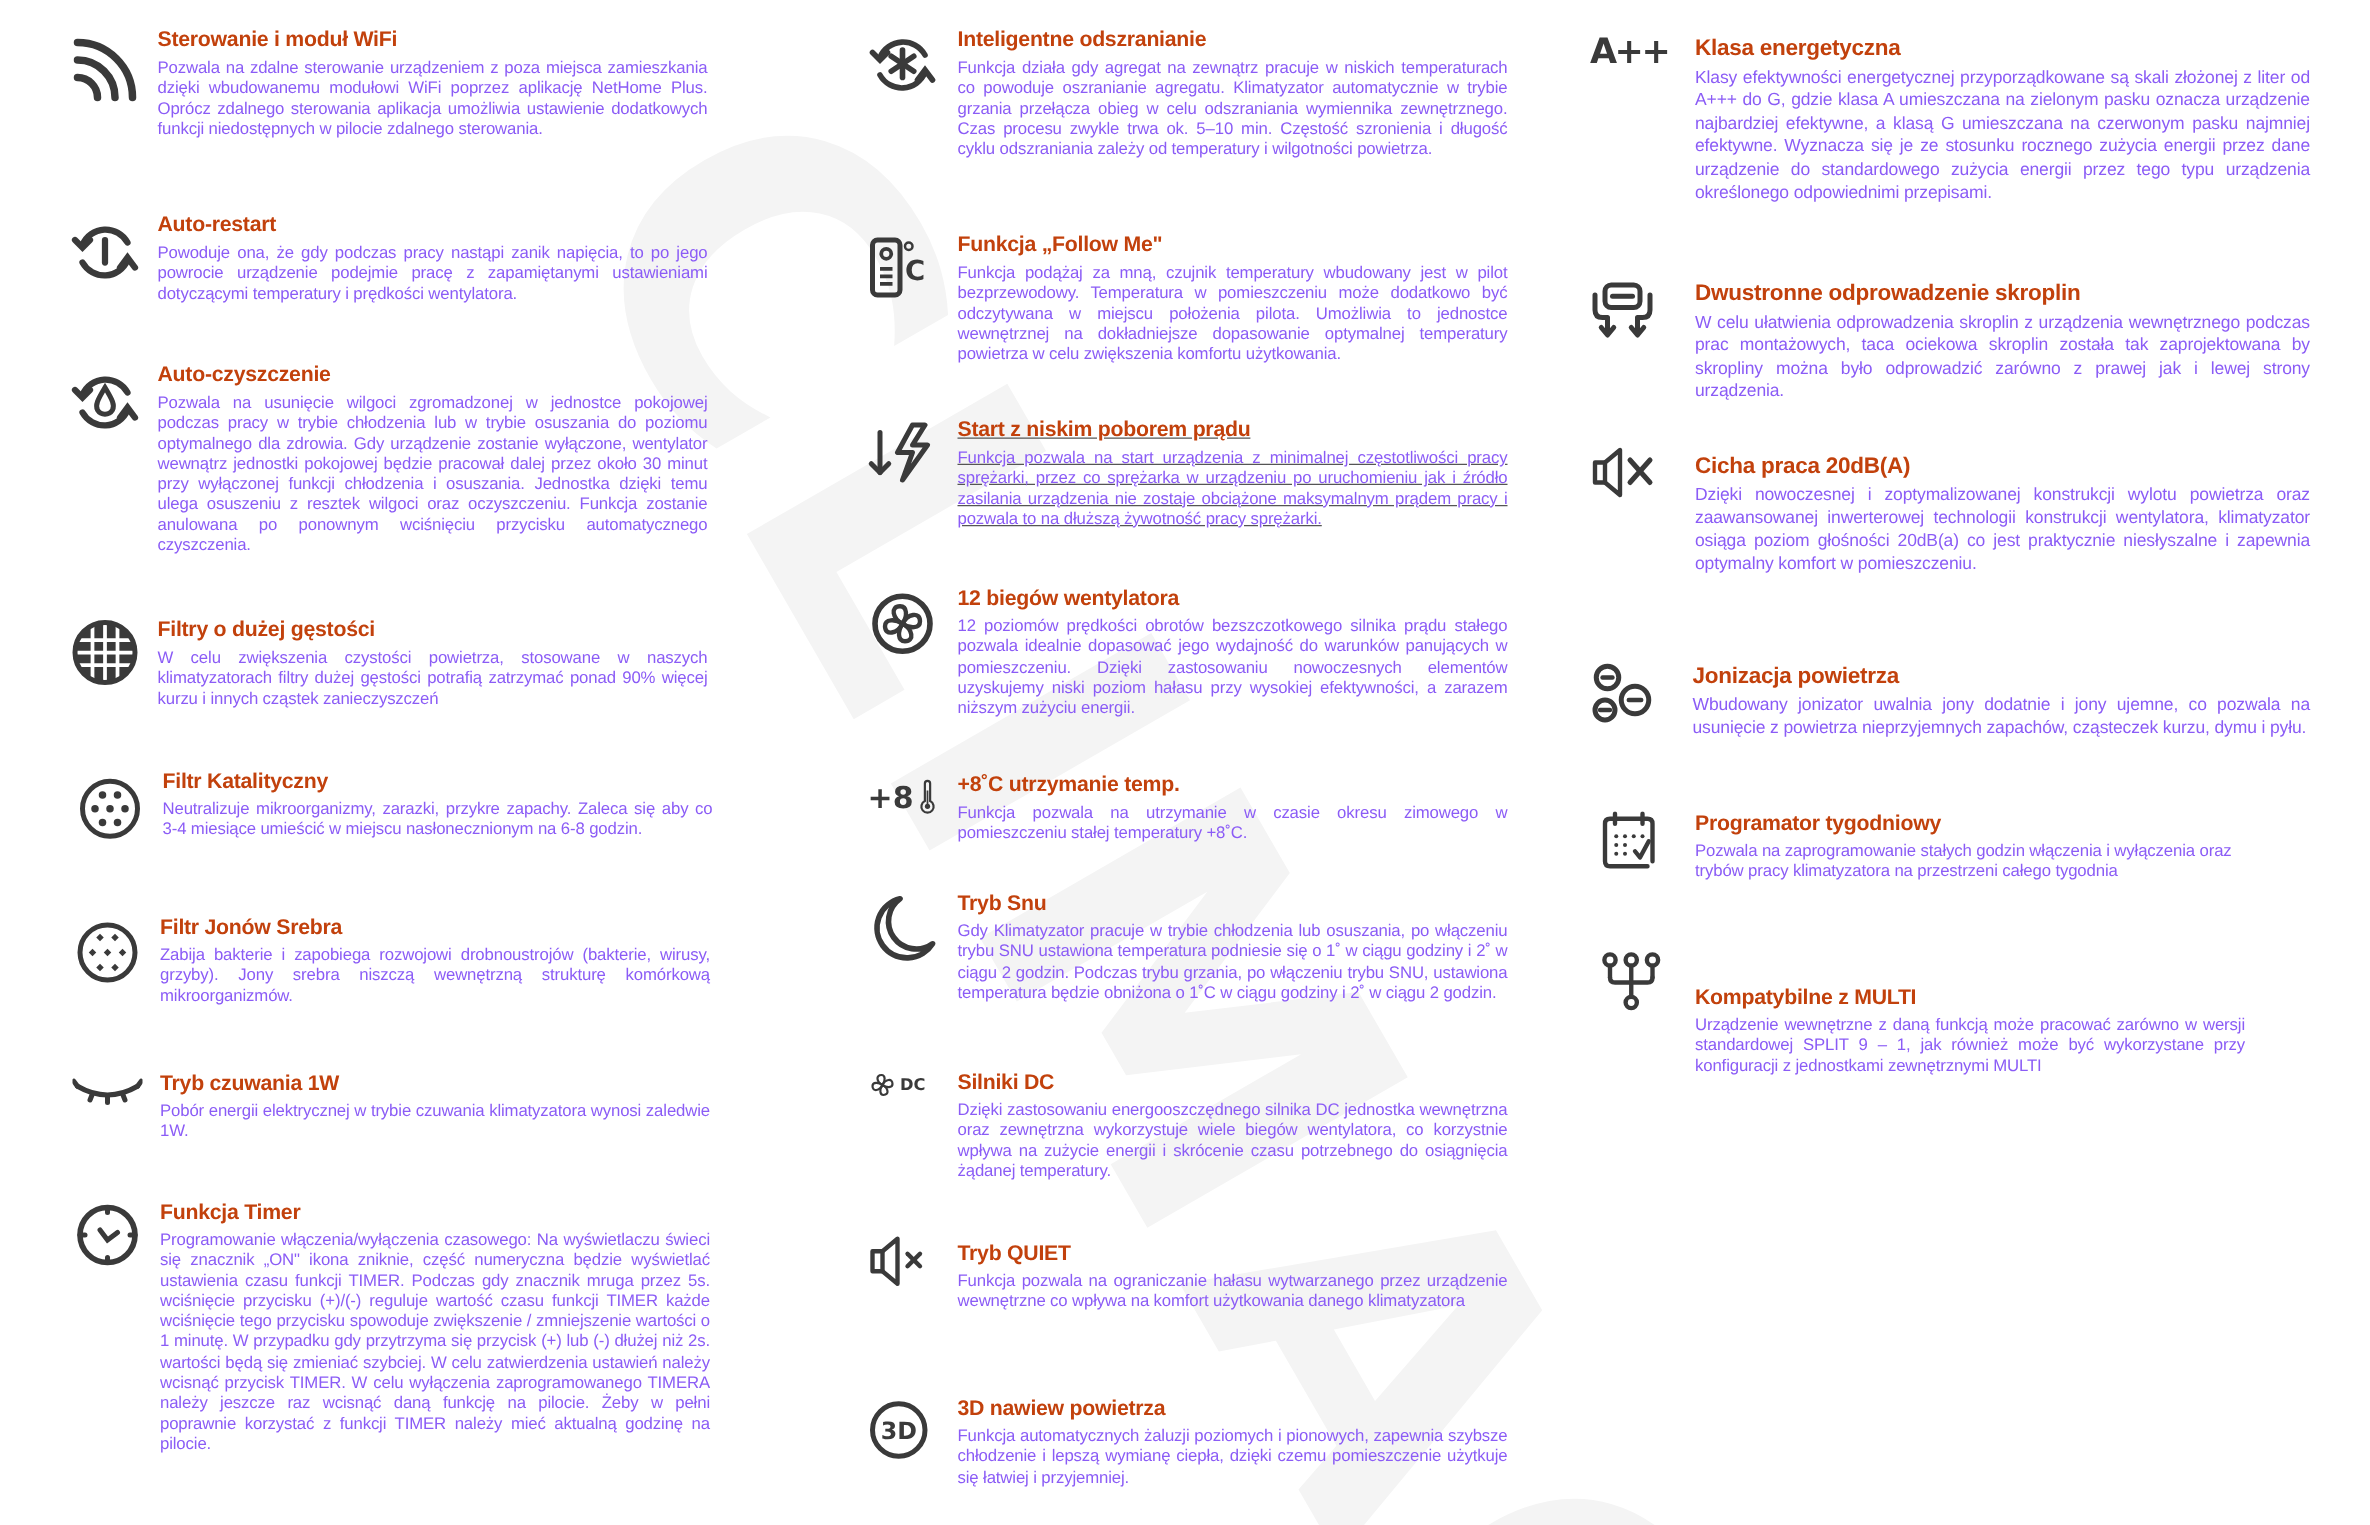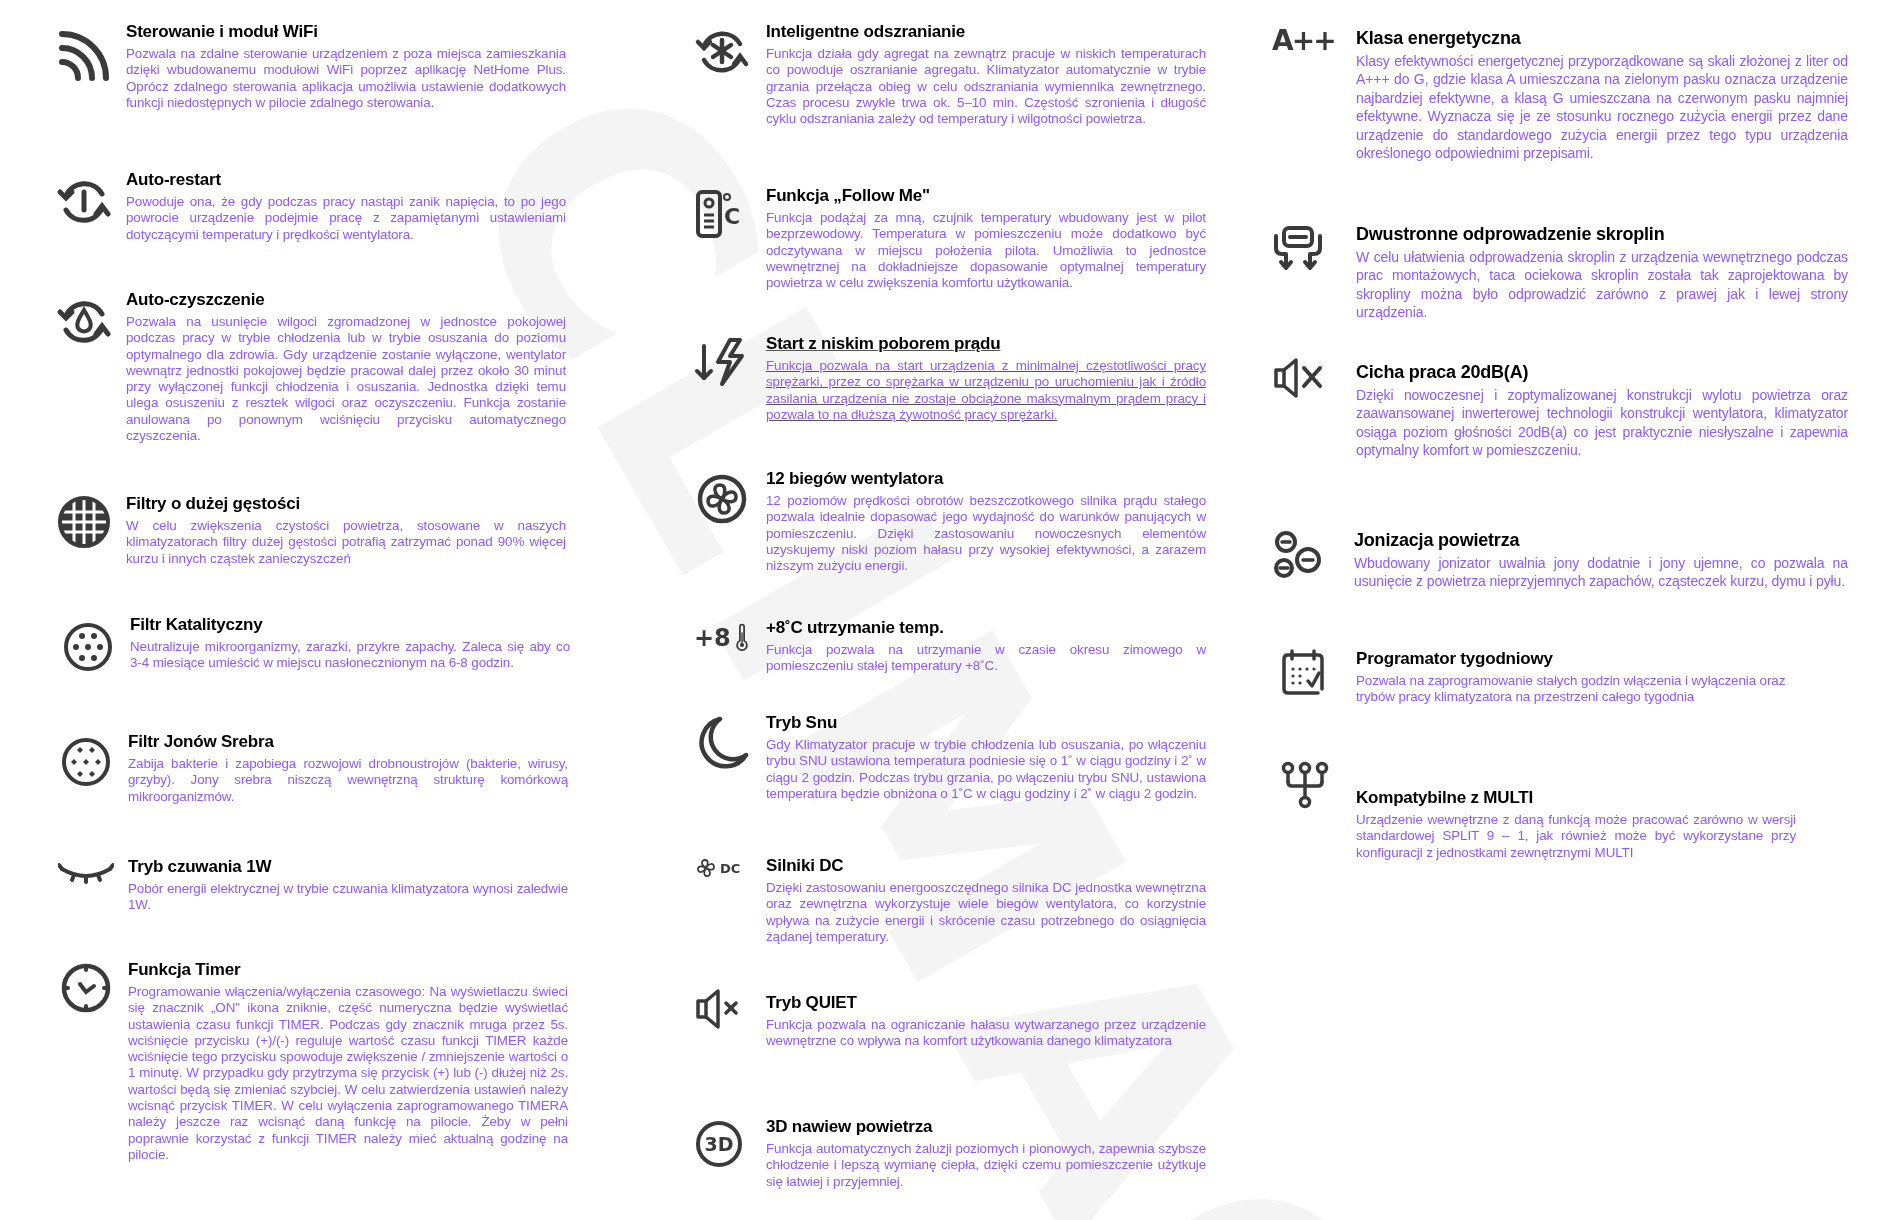--- a/index.html
+++ b/index.html
@@ -6,21 +6,21 @@
   body{width:1896px;height:1220px;background:#ffffff;position:relative;overflow:hidden;
        font-family:"Liberation Sans","DejaVu Sans",sans-serif;color:#555555;}
   .watermark{position:absolute;left:300px;top:200px;width:1000px;height:700px;
        font-family:"DejaVu Sans",sans-serif;font-weight:bold;font-size:330px;color:#f4f4f4;
        transform:rotate(60deg);transform-origin:50% 50%;letter-spacing:20px;white-space:nowrap;
        line-height:700px;text-align:center;z-index:0;user-select:none;}
   .feature{position:absolute;z-index:1;}
   .icon{position:absolute;left:0;top:0;width:56px;height:56px;color:#3a3a3a;}
   .icon svg{width:100%;height:100%;display:block;}
   .ftext{position:absolute;top:0;}
-  .ftitle{font-weight:bold;font-size:17px;color:#000000;margin:0 0 4px 0;line-height:20px;letter-spacing:-0.2px;}
+  .ftitle{font-weight:bold;font-size:17px;color:#c2410c;margin:0 0 4px 0;line-height:20px;letter-spacing:-0.2px;}
   .fbody{font-size:13.4px;line-height:16.3px;color:#8b5cf6;text-align:justify;margin:0;letter-spacing:-0.1px;}
   .fbody.left{text-align:left;}
   .iconText{font-family:"DejaVu Sans",sans-serif;font-weight:bold;color:#3a3a3a;display:flex;align-items:center;height:100%;}
 </style>
 </head>
 <body>
 
 <div class="watermark">CLIMAC</div>
 
 <div class="feature" style="left:56px;top:22px;width:510px;">

